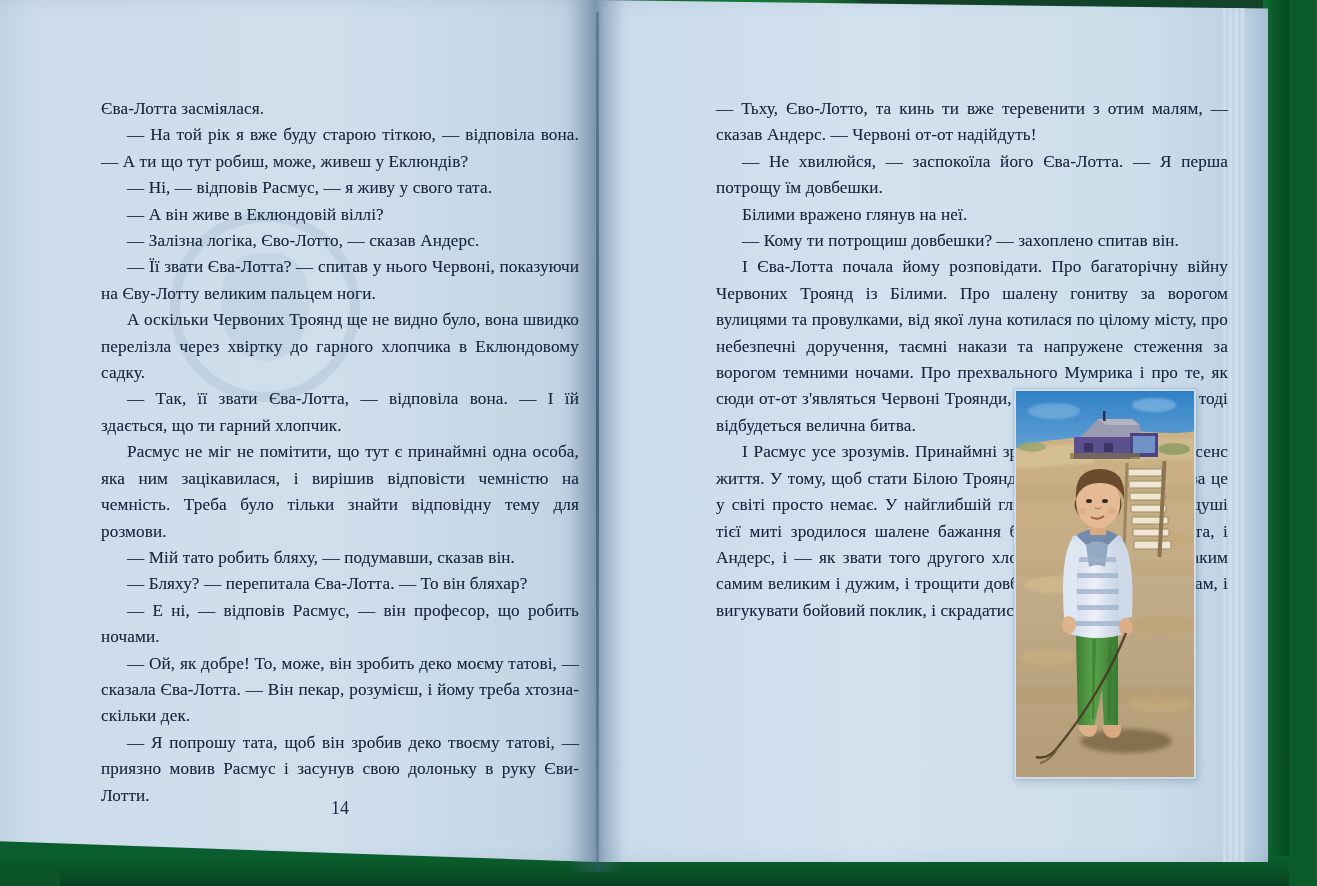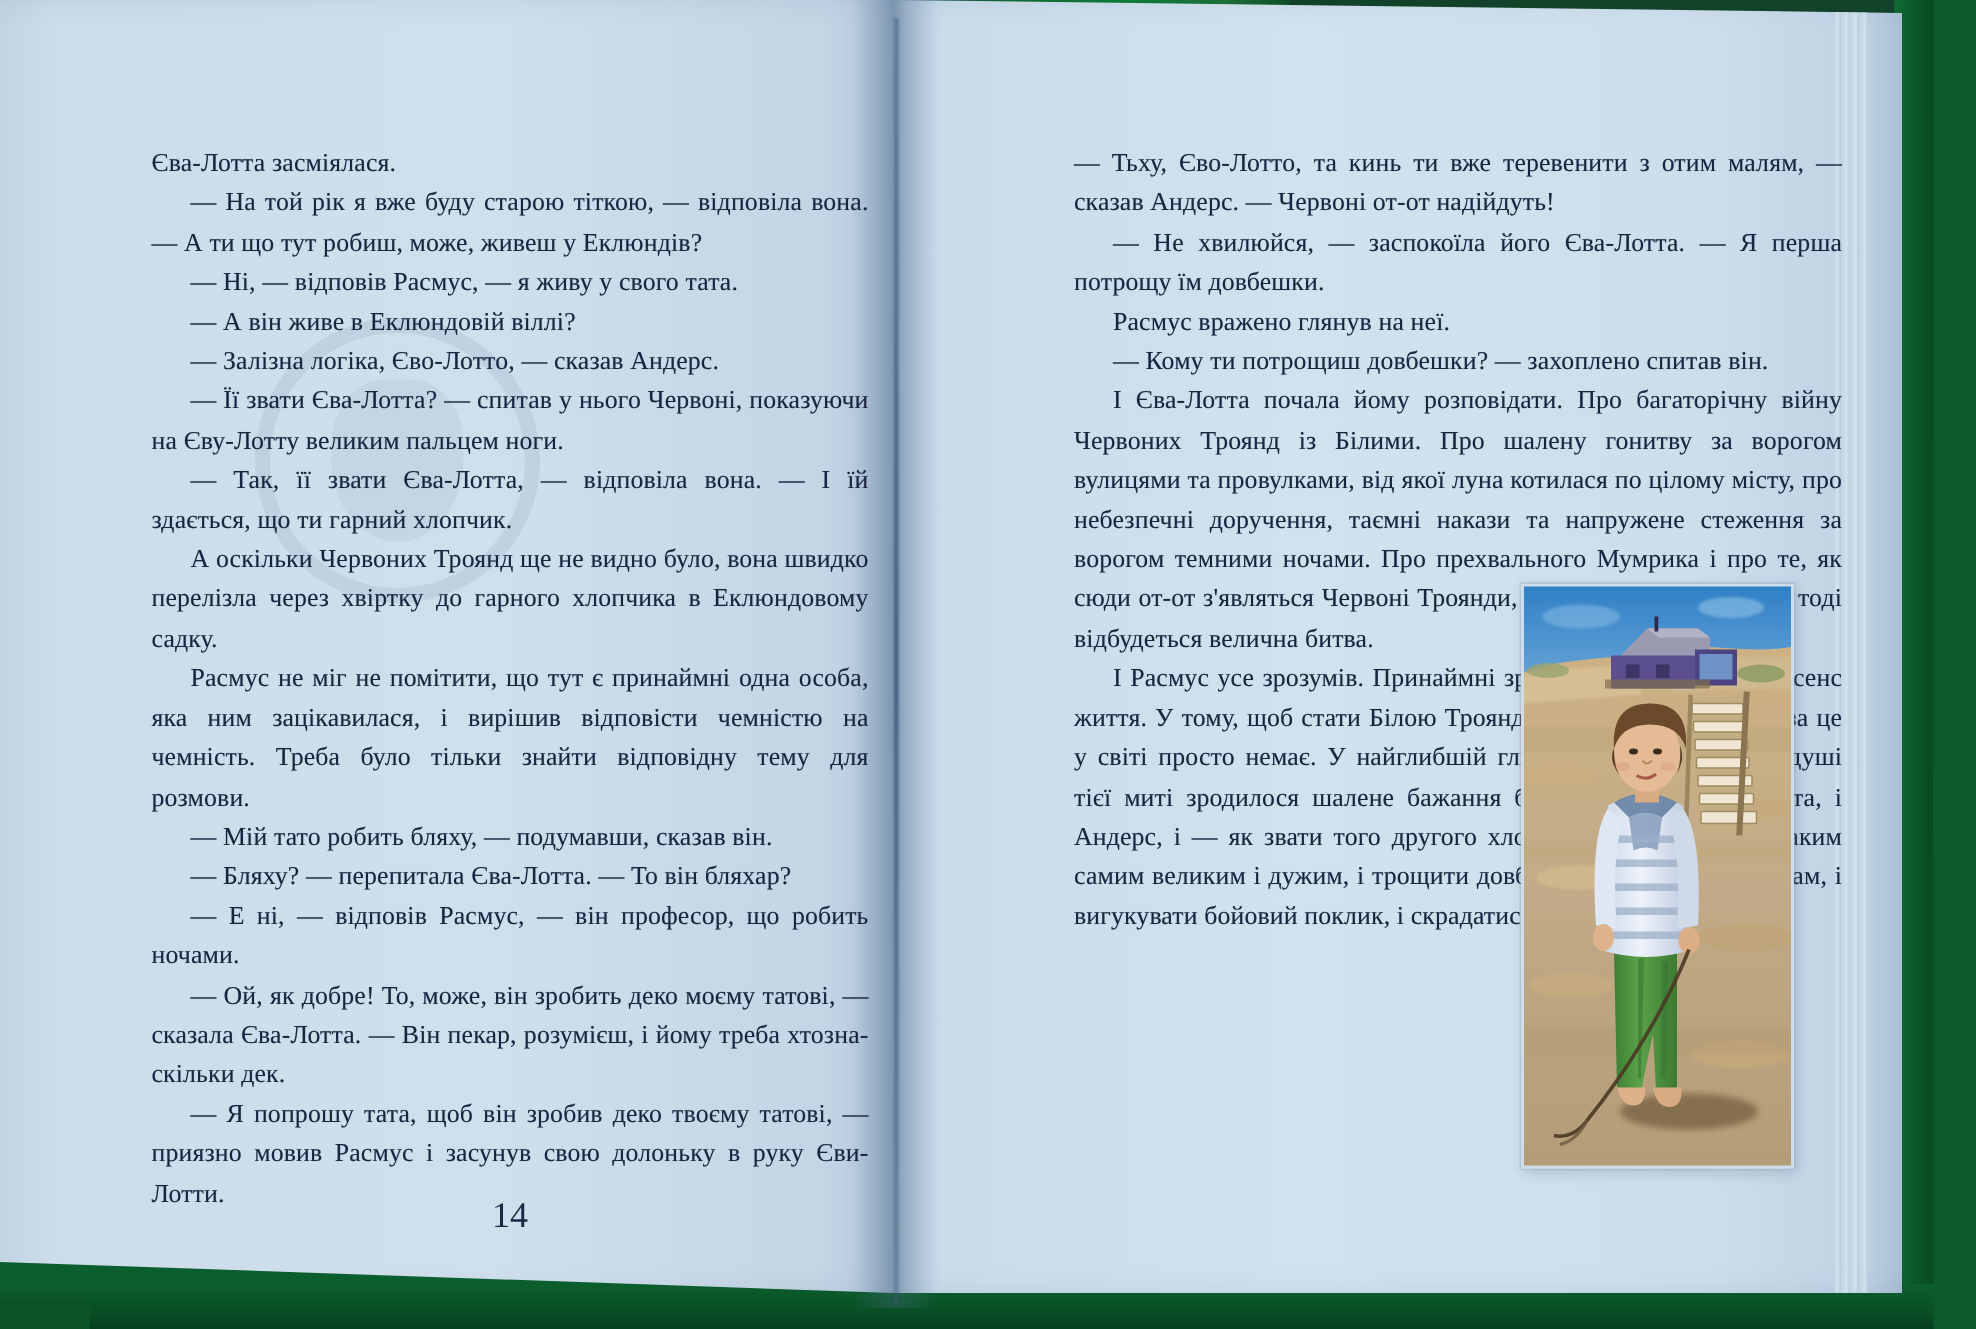--- a/index.html
+++ b/index.html
@@ -142,21 +142,21 @@
     shape-outside: inset(0);
   }
   .fig-spacer { width: 198px; }
 
   
   .folio {
     position: absolute;
     left: 101px; width: 478px;
     top: 798px;
     text-align: center;
-    font-size: 24px;
+    font-size: 18px;
     color: #1a2a45;
     font-family: "Liberation Serif", serif;
   }
 
   
   .illus {
     position: absolute;
     left: 1014px; top: 389px;
     width: 182px; height: 390px;
     overflow: hidden;
@@ -188,36 +188,36 @@
     <div class="gutter"></div>
     <div class="gutter-line"></div>
 
     <div class="col col-left">
       <p class="noindent">Єва-Лотта засміялася.</p>
       <p>— На той рік я вже буду старою тіткою, — відповіла вона. — А ти що тут робиш, може, живеш у Еклюндів?</p>
       <p>— Ні, — відповів Расмус, — я живу у свого тата.</p>
       <p>— А він живе в Еклюндовій віллі?</p>
       <p>— Залізна логіка, Єво-Лотто, — сказав Андерс.</p>
       <p>— Її звати Єва-Лотта? — спитав у нього Червоні, показуючи на Єву-Лотту великим пальцем ноги.</p>
+      <p>А оскільки Червоних Троянд ще не видно було, вона швидко перелізла через хвіртку до гарного хлопчика в Еклюндовому садку.</p>
       <p>— Так, її звати Єва-Лотта, — відповіла вона. — І їй здається, що ти гарний хлопчик.</p>
-      <p>А оскільки Червоних Троянд ще не видно було, вона швидко перелізла через хвіртку до гарного хлопчика в Еклюндовому садку.</p>
       <p>Расмус не міг не помітити, що тут є принаймні одна особа, яка ним зацікавилася, і вирішив відповісти чемністю на чемність. Треба було тільки знайти відповідну тему для розмови.</p>
       <p>— Мій тато робить бляху, — подумавши, сказав він.</p>
       <p>— Бляху? — перепитала Єва-Лотта. — То він бляхар?</p>
       <p>— Е ні, — відповів Расмус, — він професор, що робить ночами.</p>
       <p>— Ой, як добре! То, може, він зробить деко моєму татові, — сказала Єва-Лотта. — Він пекар, розумієш, і йому треба хтозна-скільки дек.</p>
       <p>— Я попрошу тата, щоб він зробив деко твоєму татові, — приязно мовив Расмус і засунув свою долоньку в руку Єви-Лотти.</p>
     </div>
 
     <div class="folio">14</div>
 
     <div class="col col-right">
       <p class="noindent">— Тьху, Єво-Лотто, та кинь ти вже теревенити з отим малям, — сказав Андерс. — Червоні от-от надійдуть!</p>
       <p>— Не хвилюйся, — заспокоїла його Єва-Лотта. — Я перша потрощу їм довбешки.</p>
-      <p>Расмус вражено глянув на неї.</p>
+      <p>Білими вражено глянув на неї.</p>
       <p>— Кому ти потрощиш довбешки? — захоплено спитав він.</p>
       <div class="fig-float">
         <div class="fig-spacer" style="height:400px"></div>
       </div>
       <p>І Єва-Лотта почала йому розповідати. Про багаторічну війну Червоних Троянд із Білими. Про шалену гонитву за ворогом вулицями та провулками, від якої луна котилася по цілому місту, про небезпечні доручення, таємні накази та напружене стеження за ворогом темними ночами. Про прехвального Мумрика і про те, як сюди от-от з'являться Червоні Троянди, люті, мов шершні, і яка тоді відбудеться велична битва.</p>
       <p>І Расмус усе зрозумів. Принаймні зрозумів, у чому полягає сенс життя. У тому, щоб стати Білою Трояндою, бо нічого кращого за це у світі просто немає. У найглибшій глибині його п'ятирічної душі тієї миті зродилося шалене бажання бути таким, як Єва-Лотта, і Андерс, і — як звати того другого хлопця? — Калле! Бути таким самим великим і дужим, і трощити довбешки Червоним Трояндам, і вигукувати бойовий поклик, і скрадатися в темряві,</p>
     </div>
 
     <div class="illus">
       <svg viewBox="0 0 182 390" preserveAspectRatio="none" aria-hidden="true">

